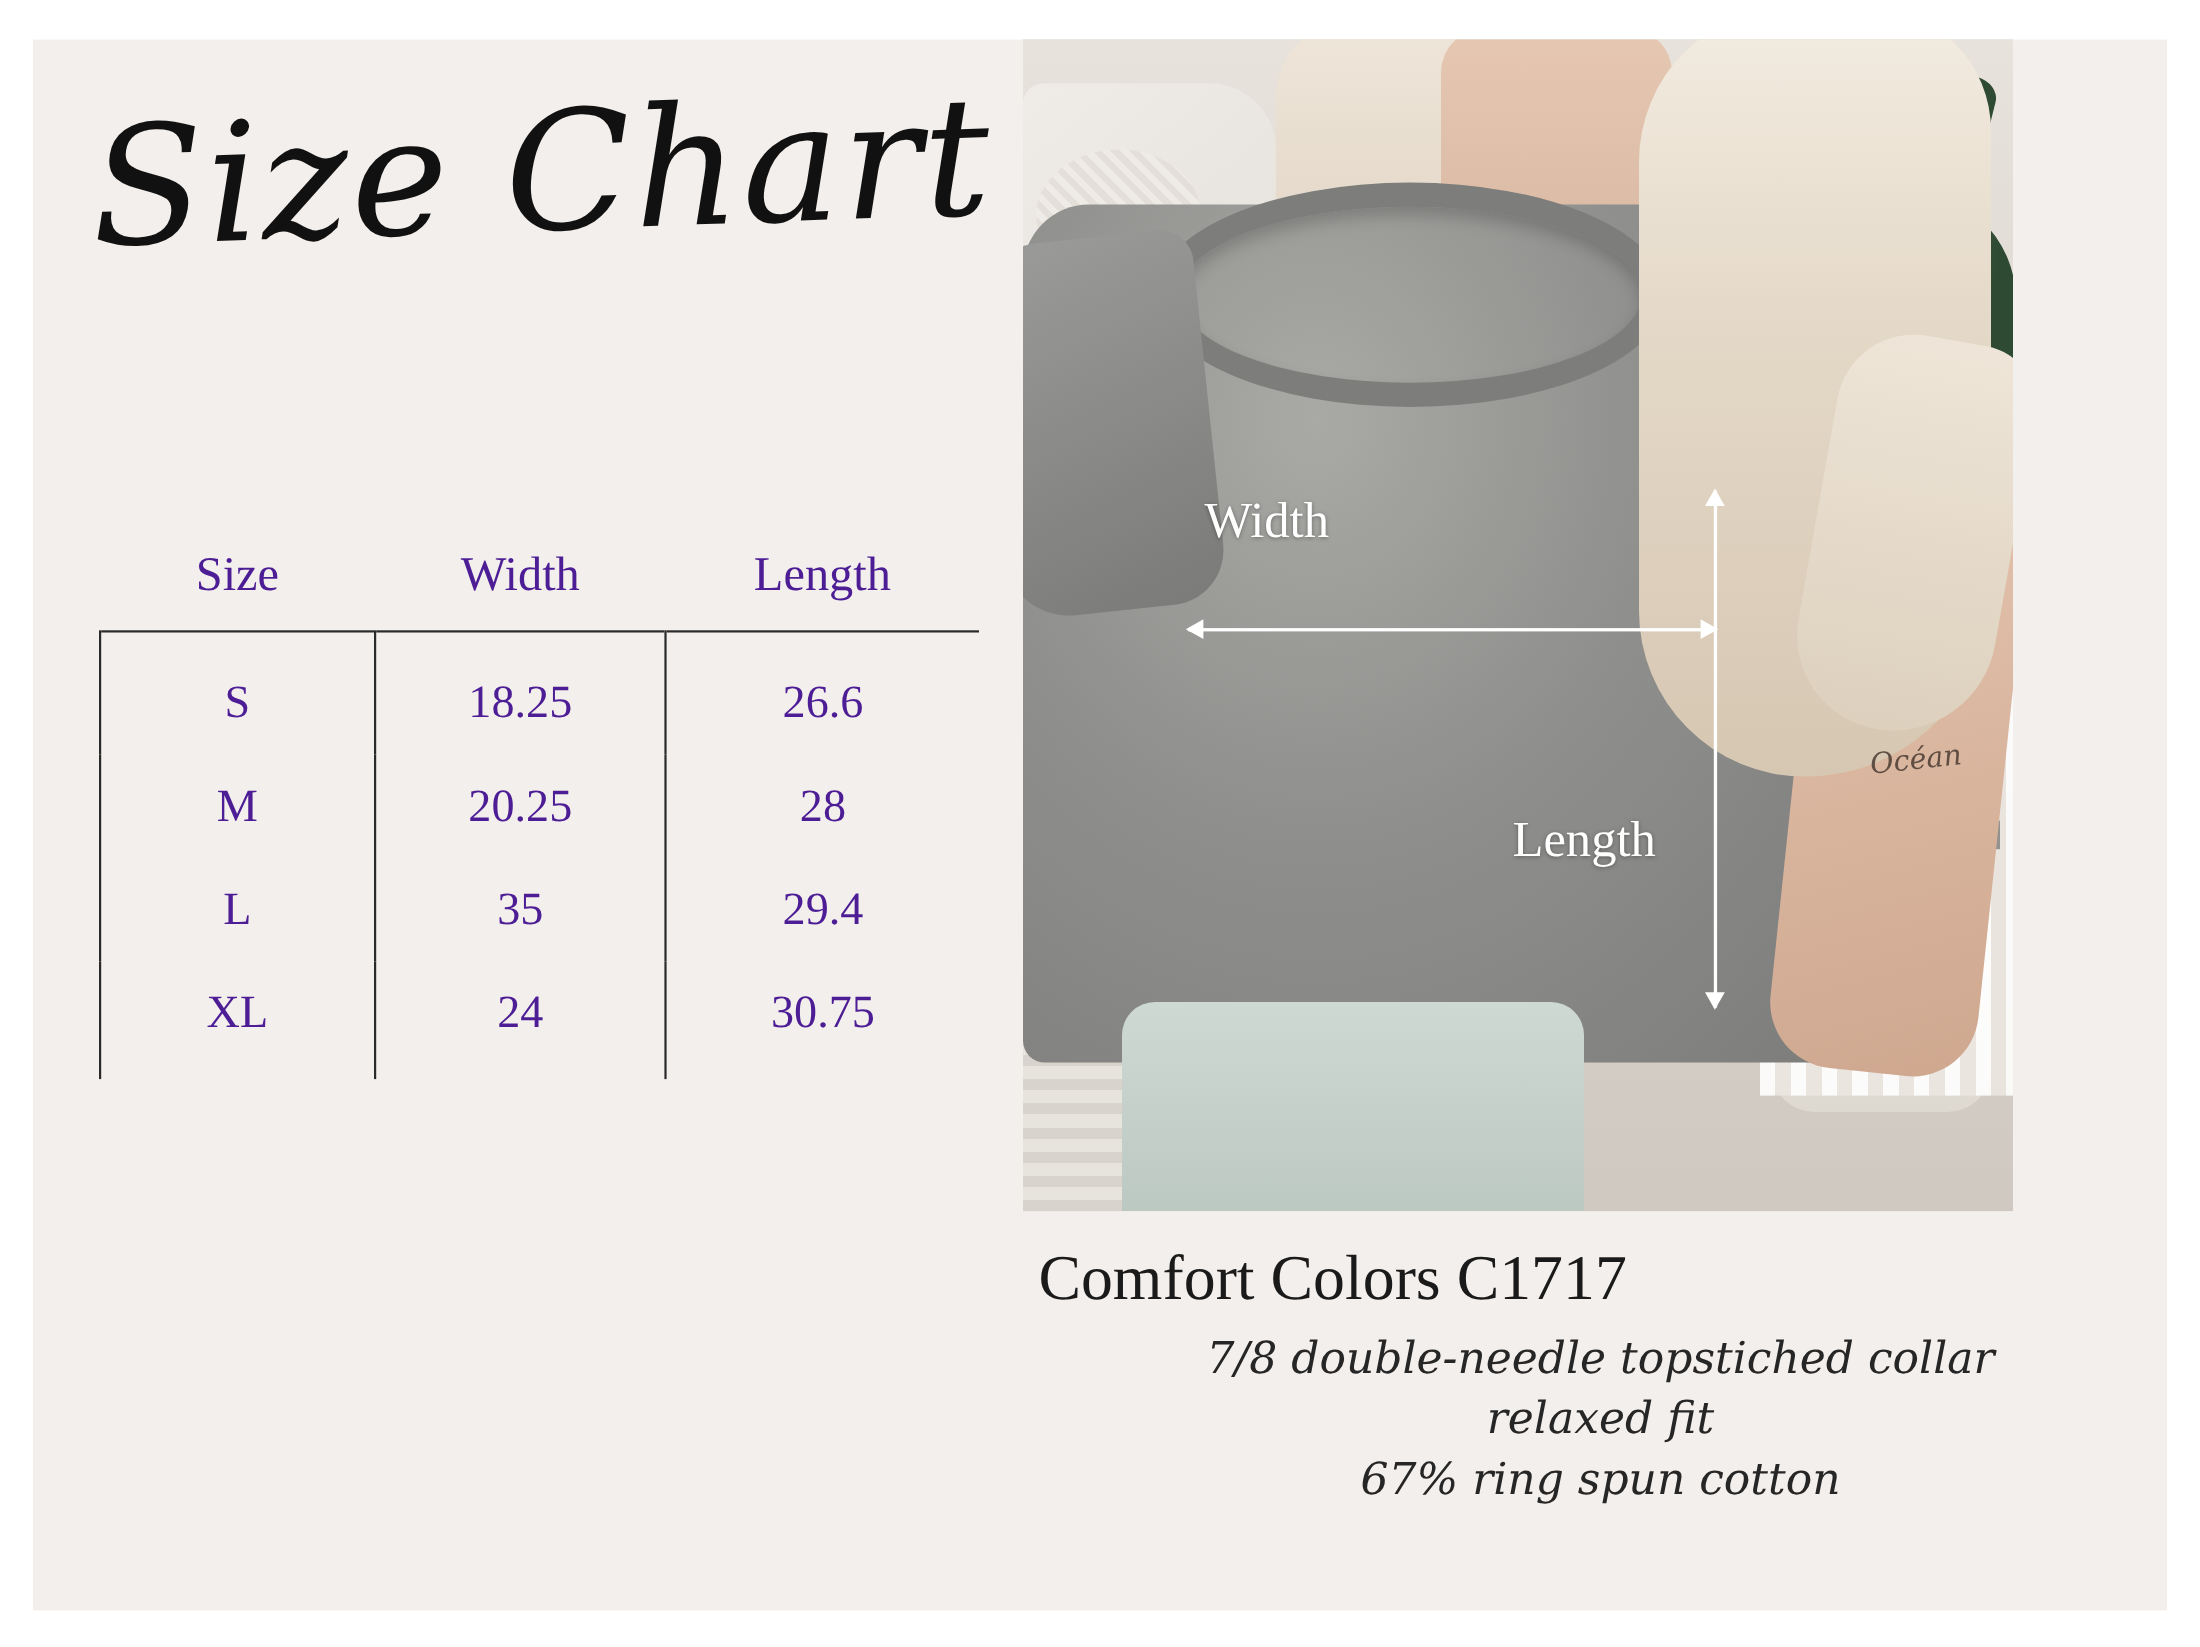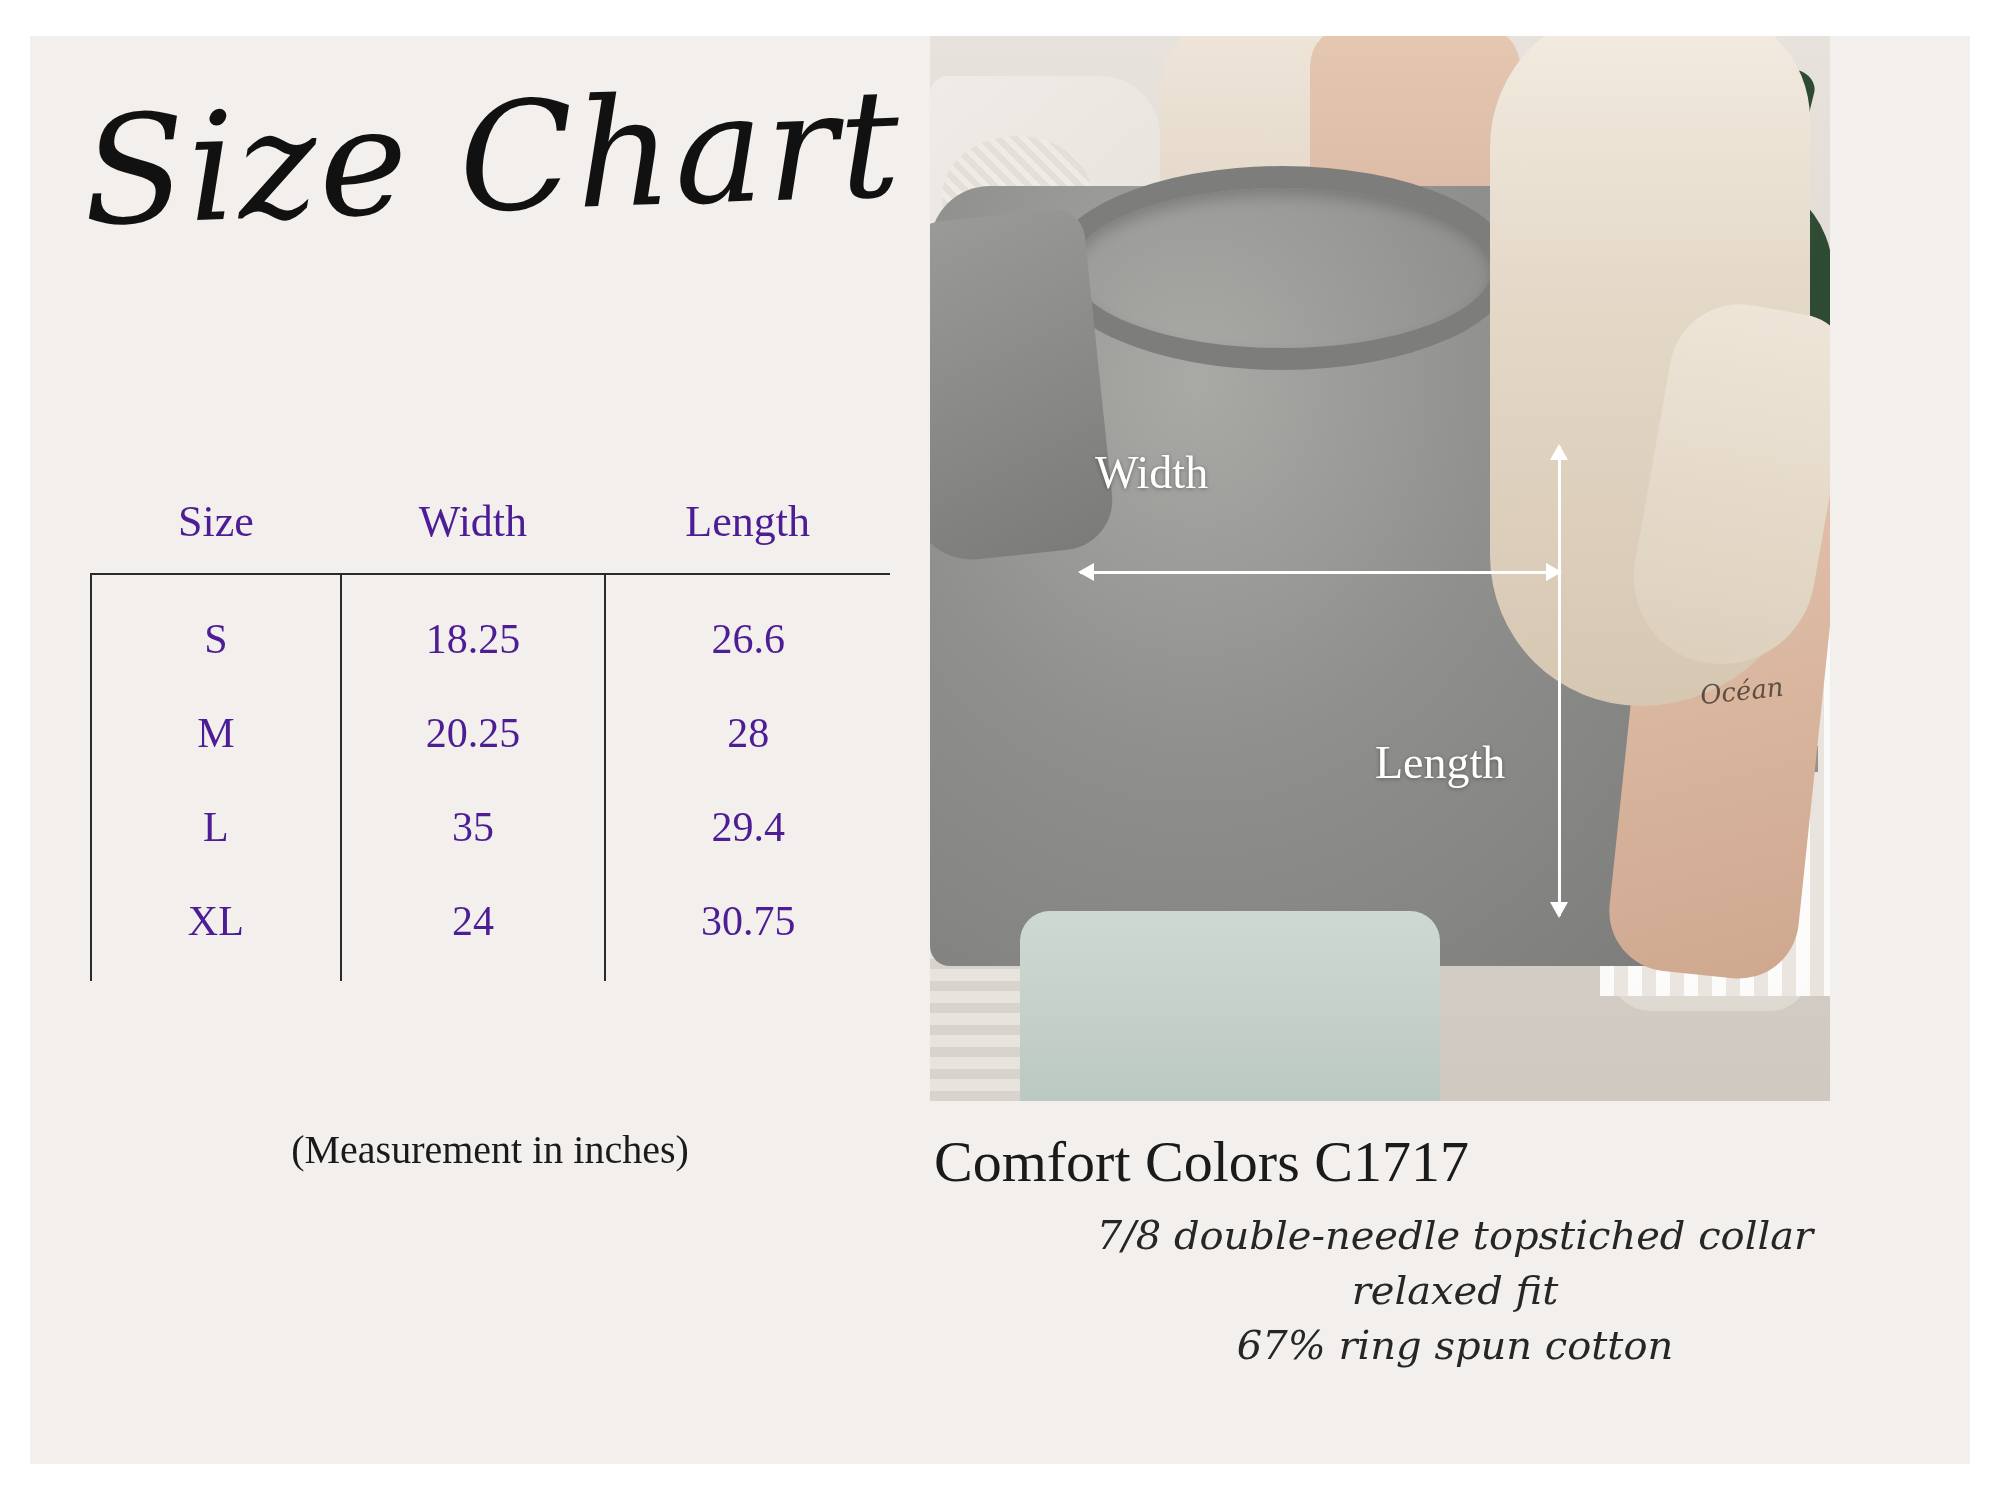--- a/index.html
+++ b/index.html
@@ -344,21 +344,21 @@
     position:absolute; left:-8px;
     border-left: 9px solid transparent;
     border-right: 9px solid transparent;
   }
   .ov-line-v::before { top:-2px; border-bottom: 16px solid #fff; }
   .ov-line-v::after  { bottom:-2px; border-top: 16px solid #fff; }
 
   
   .product-name {
     position: absolute;
-    left: 4px;
+    left: 14px;
     top: 1092px;
     font-size: 58px;
     color: #1a1a1a;
     font-family: "Liberation Serif", serif;
   }
   .features {
     position: absolute;
     left: 20px;
     top: 1172px;
     width: 1010px;
@@ -409,21 +409,20 @@
             </tr>
             <tr>
               <td class="first-col">XL</td>
               <td>24</td>
               <td>30.75</td>
             </tr>
           </tbody>
         </table>
       </div>
 
-      <div class="measure-note">(Measurement in inches)</div>
     </div>
 
     <div class="right">
 
       <div class="photo">
         <div class="room-bg"></div>
         <div class="pillow"></div>
         <div class="bed"></div>
 
         <div class="plant-leaf leaf1"></div>

